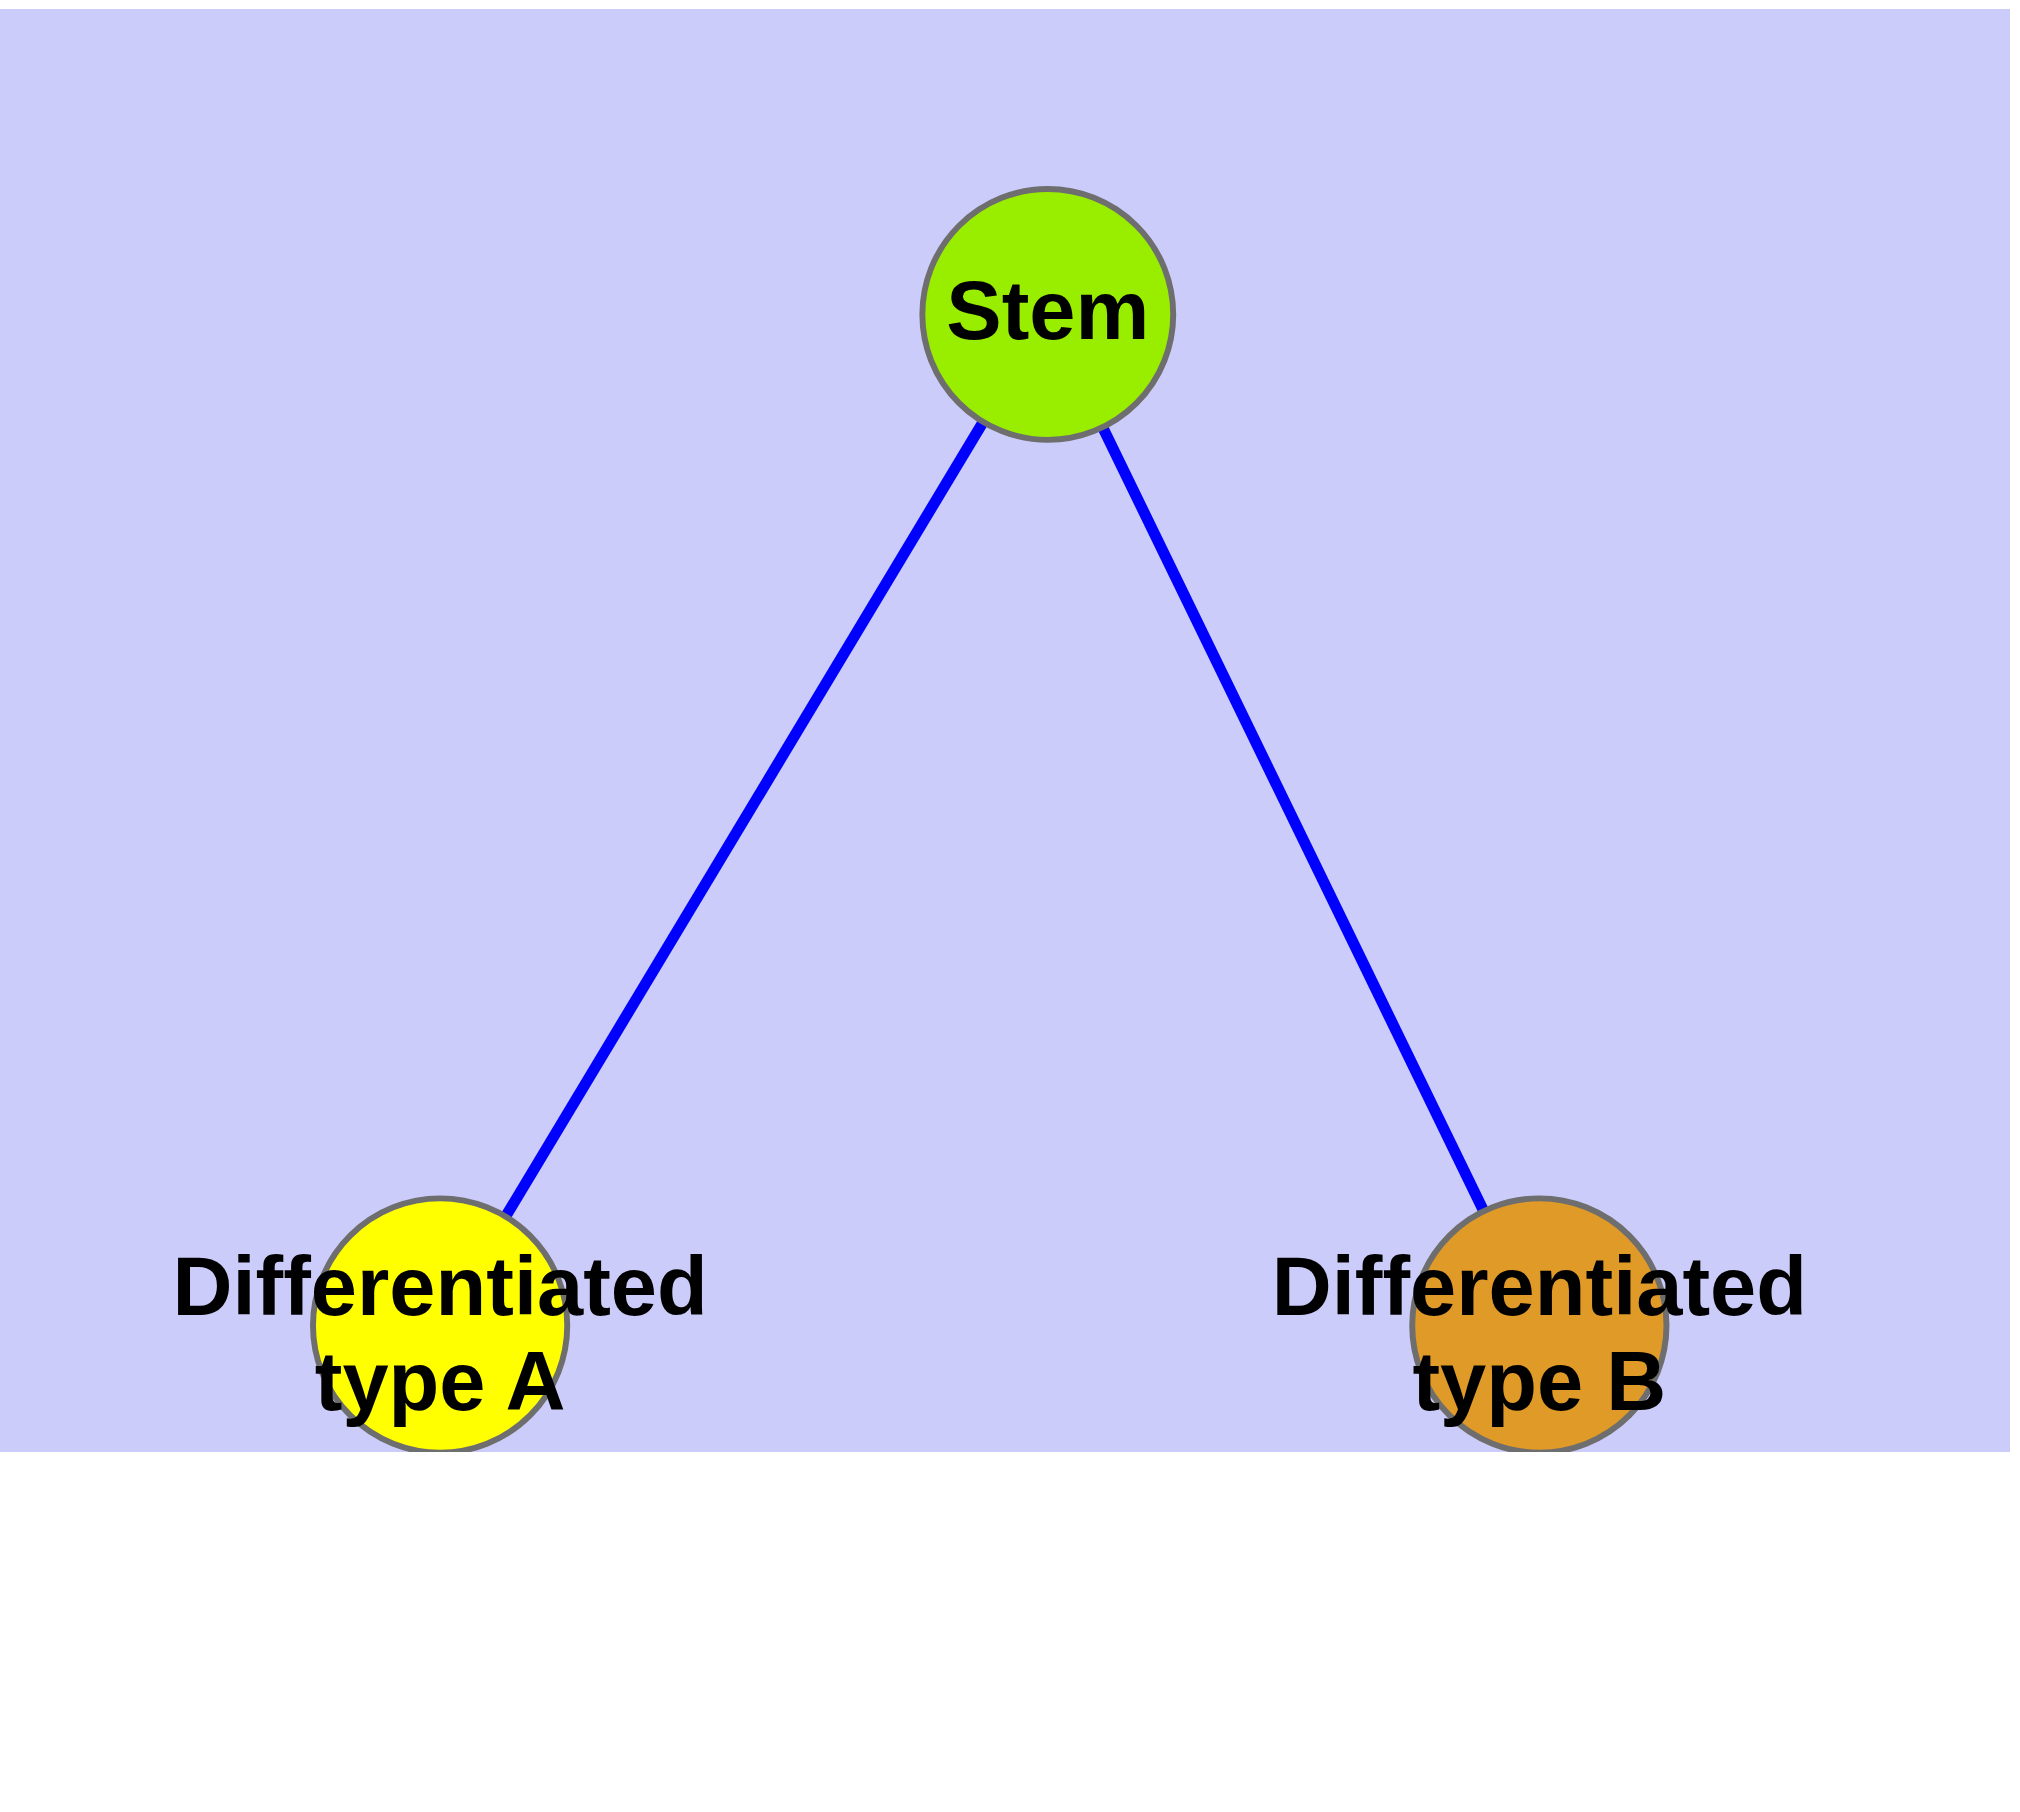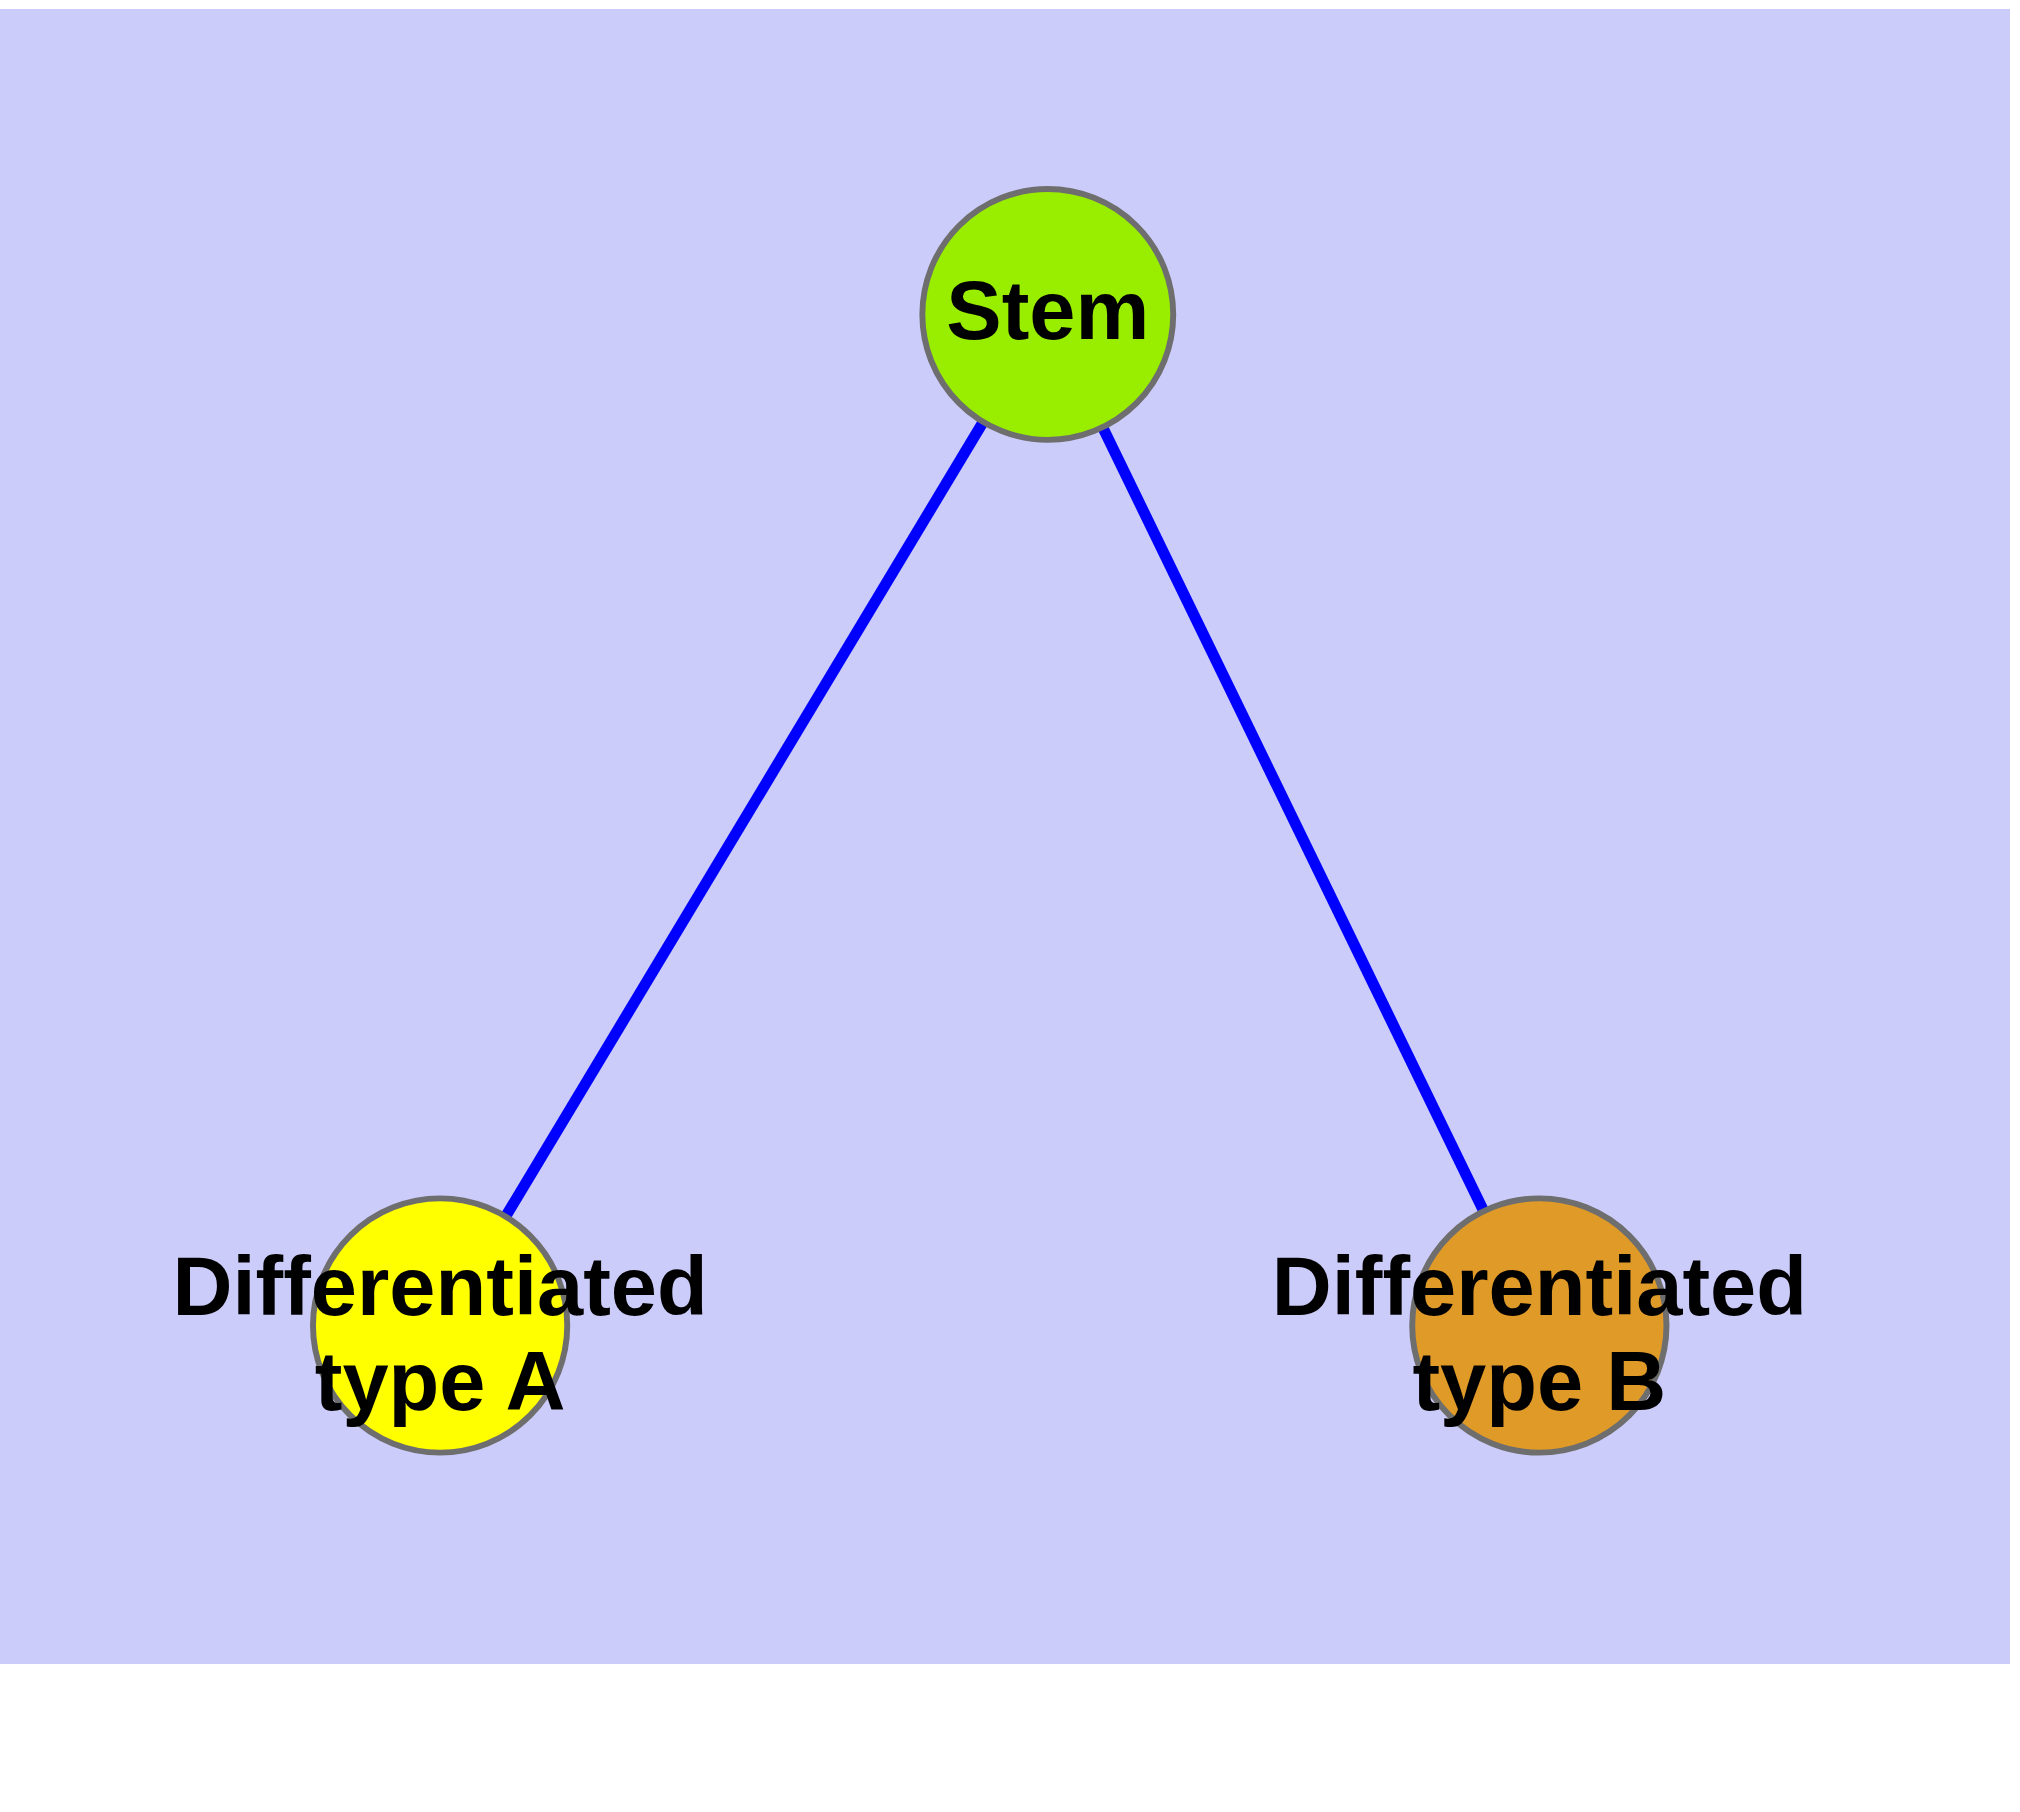--- a/index.html
+++ b/index.html
@@ -3,21 +3,21 @@
 <meta charset="utf-8">
 <style>
   html, body {
     margin: 0;
     padding: 0;
     background: #ffffff;
   }
   #canvas {
     position: relative;
     width: 2021px;
-    height: 1664px;
+    height: 1452px;
     background: #ffffff;
     overflow: hidden;
     font-family: "Liberation Sans", sans-serif;
   }
   #plot-area {
     position: absolute;
     left: 0px;
     top: 8.5px;
     width: 2010px;
     height: 1804px;

